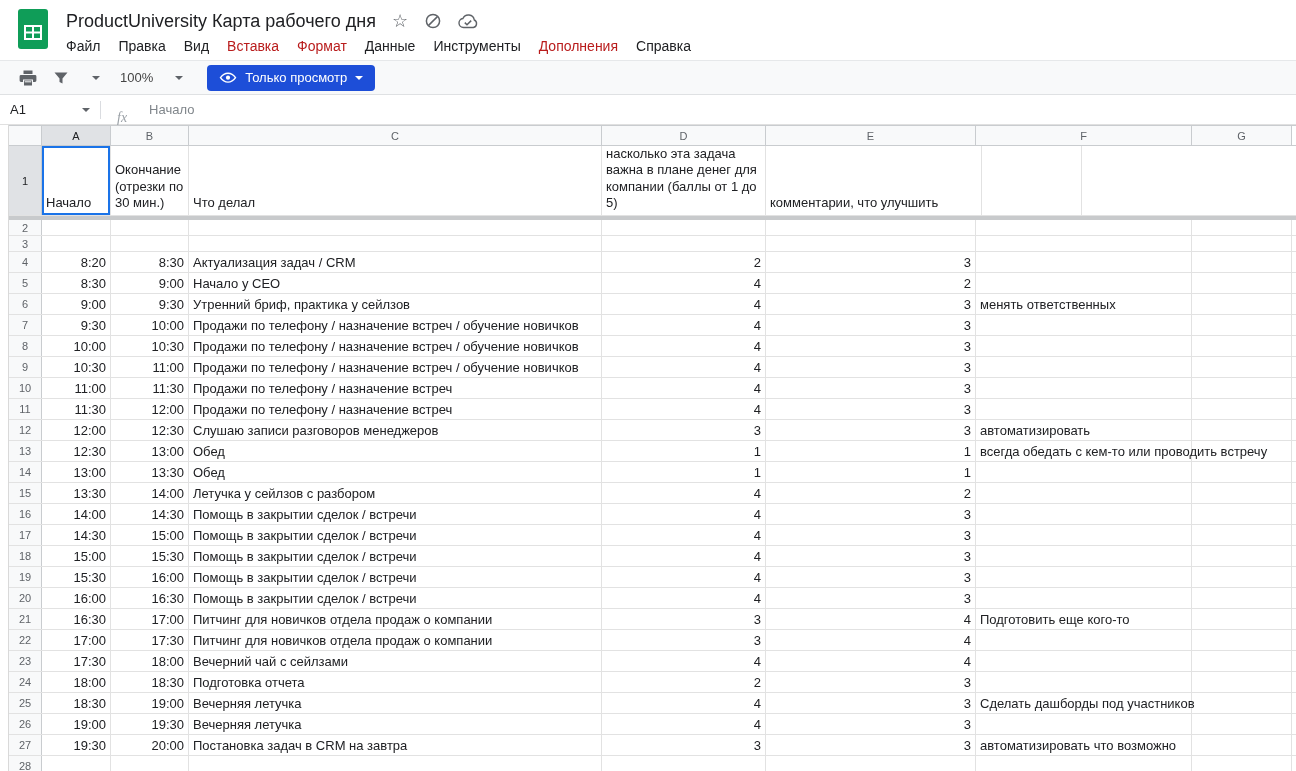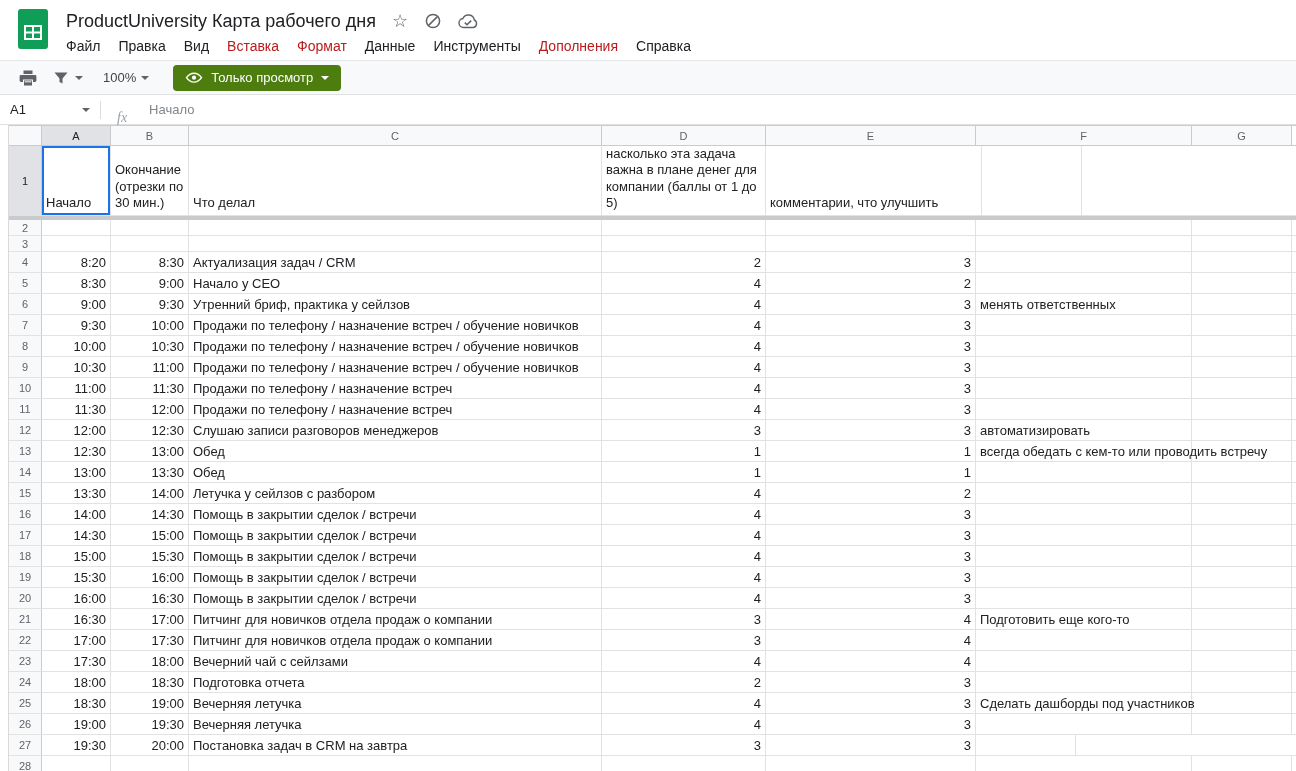--- a/index.html
+++ b/index.html
@@ -19,23 +19,23 @@
   .menu-item:first-child{padding-left:0}
   .menu-item.disabled{color:#b91c1c;cursor:default}
 
   
   .toolbar{height:35px;background:#f8f9fa;border-top:1px solid #e6e8ea;
     border-bottom:1px solid #dfe1e3;display:flex;align-items:center;padding-left:18px}
   .tb-icon{display:flex;align-items:center;justify-content:center;height:28px;cursor:pointer;color:#5f6368}
   .caret{width:0;height:0;border-left:4px solid transparent;border-right:4px solid transparent;
     border-top:4px solid #5f6368;display:inline-block}
   .caret.white{border-top-color:#fff}
-  .tb-group{display:flex;align-items:center;gap:5px;cursor:pointer}
+  .tb-group{display:flex;align-items:center;gap:22px;cursor:pointer}
   .zoom-label{font-size:13px;color:#444}
-  .view-only-btn{margin-left:24px;height:26px;background:#4d7c0f;border:none;border-radius:4px;
+  .view-only-btn{margin-left:24px;height:26px;background:#1d4ed8;border:none;border-radius:4px;
     color:#fff;display:flex;align-items:center;gap:8px;padding:0 12px;font-size:13px;
     font-family:"Liberation Sans",sans-serif;cursor:pointer}
 
   
   .formula-bar{height:30px;background:#fff;border-bottom:1px solid #e0e0e0;
     display:flex;align-items:center}
   .name-box{width:100px;height:100%;display:flex;align-items:center;justify-content:space-between;
     padding:0 10px;font-size:13px;color:#202124;cursor:pointer}
   .fb-divider{width:1px;height:18px;background:#dadce0}
   .fx{font-style:italic;font-family:"Liberation Serif",serif;color:#9aa0a6;
@@ -832,20 +832,23 @@
         </div>
         <div class="cell w-c txt">
           <span class="cell-text">Постановка задач в CRM на завтра</span>
         </div>
         <div class="cell w-d num">
           <span class="cell-text">3</span>
         </div>
         <div class="cell w-e num">
           <span class="cell-text">3</span>
         </div>
+        <div class="cell w-f txt">
+          <span class="cell-text">автоматизировать что возможно</span>
+        </div>
         <div class="cell w-g txt">
           <span class="cell-text"></span>
         </div>
         <div class="cell cell-fill w-fill"></div>
       </div>
       <div class="grid-row h-std">
         <div class="gutter-cell">28</div>
         <div class="cell w-a num">
           <span class="cell-text"></span>
         </div>

